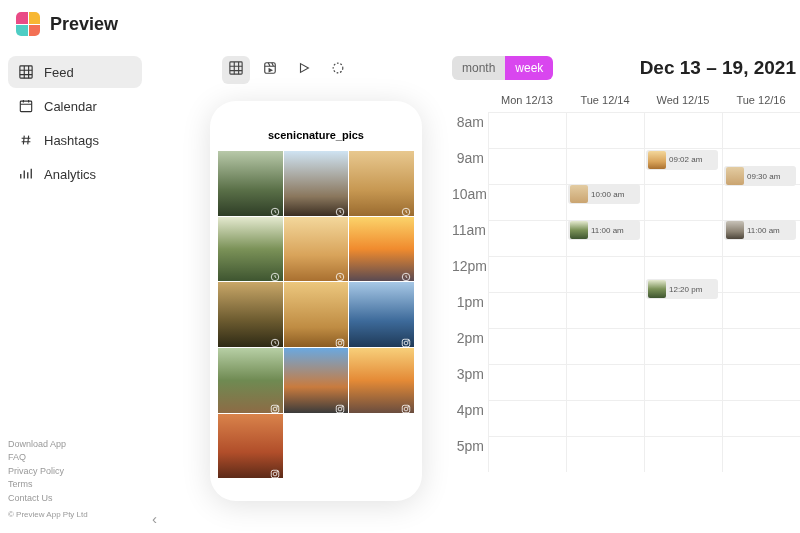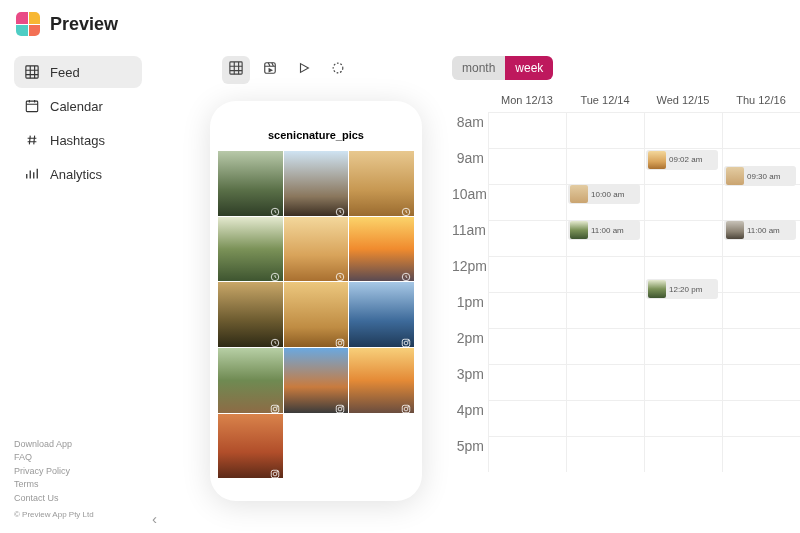--- a/index.html
+++ b/index.html
@@ -2,42 +2,42 @@
 <html><head>
 <meta charset="utf-8">
 <style>
 * { box-sizing: border-box; margin: 0; padding: 0; }
 body { font-family: -apple-system, BlinkMacSystemFont, "Segoe UI", Arial, sans-serif; background: #fff; width: 800px; height: 533px; overflow: hidden; }
 .header { display: flex; align-items: center; padding: 12px 16px; }
 .logo { width: 24px; height: 24px; display: grid; grid-template-columns: 1fr 1fr; grid-template-rows: 1fr 1fr; gap: 1px; border-radius: 5px; overflow: hidden; margin-right: 10px; }
 .logo span:nth-child(1){background:#e94b86}.logo span:nth-child(2){background:#f7b733}.logo span:nth-child(3){background:#4ecdc4}.logo span:nth-child(4){background:#f37055}
 .app-title { font-size: 18px; font-weight: 600; color: #222; }
 .layout { display: flex; height: calc(100% - 50px); }
-.sidebar { width: 150px; display: flex; flex-direction: column; padding: 8px 8px 10px 14px; }
+.sidebar { width: 150px; display: flex; flex-direction: column; padding: 8px 8px 10px 8px; }
 .nav-item { display: flex; align-items: center; padding: 8px 10px; border-radius: 8px; font-size: 13px; color: #333; cursor: pointer; margin-bottom: 2px; }
 .nav-item.active { background: #ededed; font-weight: 500; }
 .nav-icon { width: 16px; height: 16px; margin-right: 10px; display: inline-flex; align-items: center; justify-content: center; color: #333; }
 .sidebar-footer { margin-top: auto; font-size: 9px; color: #999; line-height: 1.5; }
 .sidebar-footer div { cursor: pointer; }
 .copyright { font-size: 8px; margin-top: 4px; }
 .collapse { position: absolute; bottom: 6px; left: 152px; font-size: 15px; color: #999; cursor: pointer; }
 .main { flex: 1; display: flex; padding: 8px 0 0 60px; position: relative; }
 .toolbar { position: absolute; left: 72px; top: 8px; display: flex; gap: 6px; }
 .tool-btn { width: 28px; height: 28px; display: flex; align-items: center; justify-content: center; border-radius: 6px; cursor: pointer; color: #444; }
 .tool-btn.active { background: #e9e9e9; }
 .phone { margin-top: 45px; width: 212px; height: 400px; border-radius: 26px; background: #fff; box-shadow: 0 4px 30px rgba(0,0,0,0.12); padding: 28px 8px 8px 8px; position: relative; }
 .username { text-align: center; font-size: 11px; font-weight: 600; margin-bottom: 10px; }
 .grid { display: grid; grid-template-columns: repeat(3,1fr); gap: 1px; }
 .thumb { aspect-ratio: 1; position: relative; background-size: cover; background-position: center; }
 .thumb-icon { position: absolute; bottom: 3px; right: 3px; width: 10px; height: 10px; color: rgba(255,255,255,0.85); }
 .calendar { flex: 1; margin-left: 30px; display: flex; flex-direction: column; }
 .cal-header { display: flex; align-items: center; gap: 4px; }
 .view-toggle { display: flex; border-radius: 6px; overflow: hidden; font-size: 12px; }
 .view-btn { padding: 5px 10px; background: #e1e1e1; color: #666; cursor: pointer; }
-.view-btn.active { background: #be185d; color: #fff; }
+.view-btn.active { background: #d946ef; color: #fff; }
 .cal-title { margin-left: auto; font-size: 19px; font-weight: 700; color: #222; padding-right: 4px; }
 .cal-grid { flex: 1; margin-top: 14px; position: relative; }
 .day-header { display: flex; margin-left: 36px; }
 .day-col { flex: 1; text-align: center; font-size: 11px; color: #555; padding-bottom: 6px; }
 .rows { display: flex; }
 .hours { width: 36px; }
 .hour { height: 36px; font-size: 14px; color: #777; text-align: right; padding-right: 4px; padding-top: 2px; }
 .cells { flex: 1; display: flex; position: relative; }
 .cell-col { flex: 1; border-left: 1px solid #eee; }
 .cell-row { height: 36px; border-top: 1px solid #eee; }
@@ -237,27 +237,28 @@
           </div>
         </div>
     </div>
 
     <div class="calendar">
       <div class="cal-header">
         <div class="view-toggle">
           <div class="view-btn">month</div>
           <div class="view-btn active">week</div>
         </div>
+        <div class="cal-title">Dec 13 – 19, 2021</div>
       </div>
       <div class="cal-grid">
         <div class="day-header" id="dayhead">
             <div class="day-col">Mon 12/13</div>
             <div class="day-col">Tue 12/14</div>
             <div class="day-col">Wed 12/15</div>
-            <div class="day-col">Thu 12/16</div>
+            <div class="day-col">Tue 12/16</div>
           </div>
         <div class="rows">
           <div class="hours" id="hours">
               <div class="hour">8am</div>
               <div class="hour">9am</div>
               <div class="hour">10am</div>
               <div class="hour">11am</div>
               <div class="hour">12pm</div>
               <div class="hour">1pm</div>
               <div class="hour">2pm</div>

